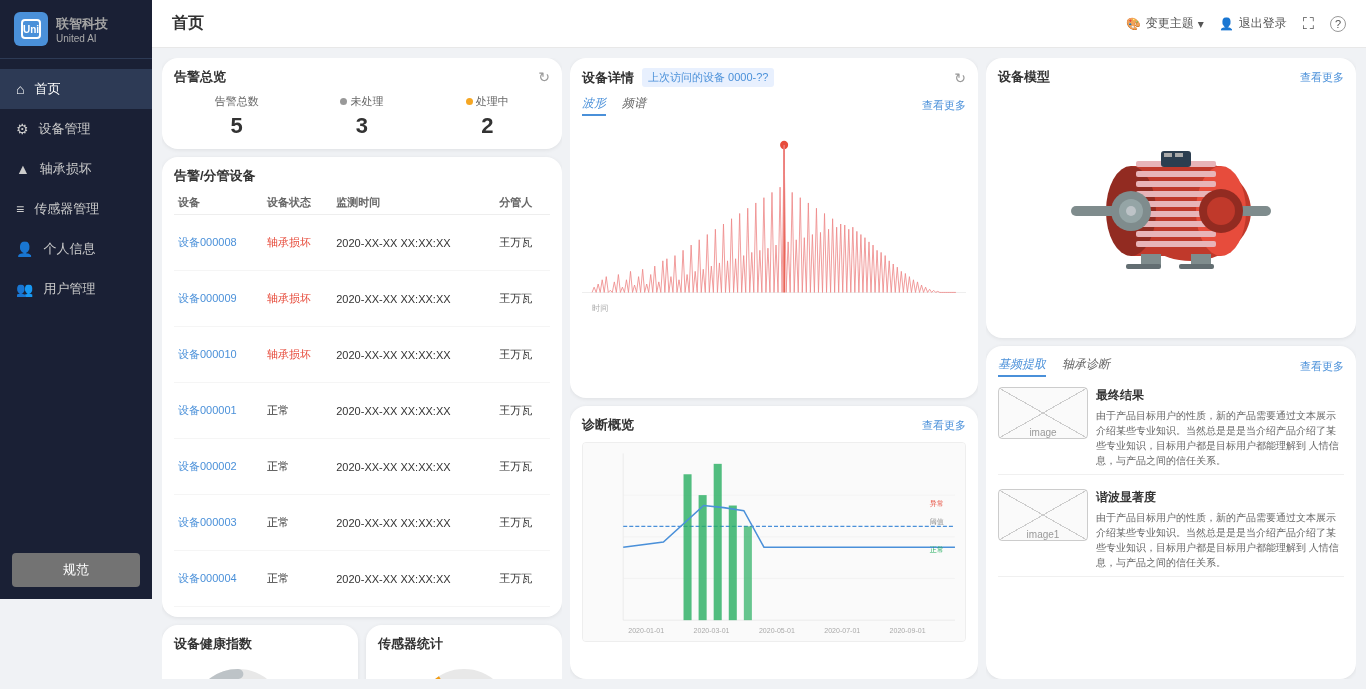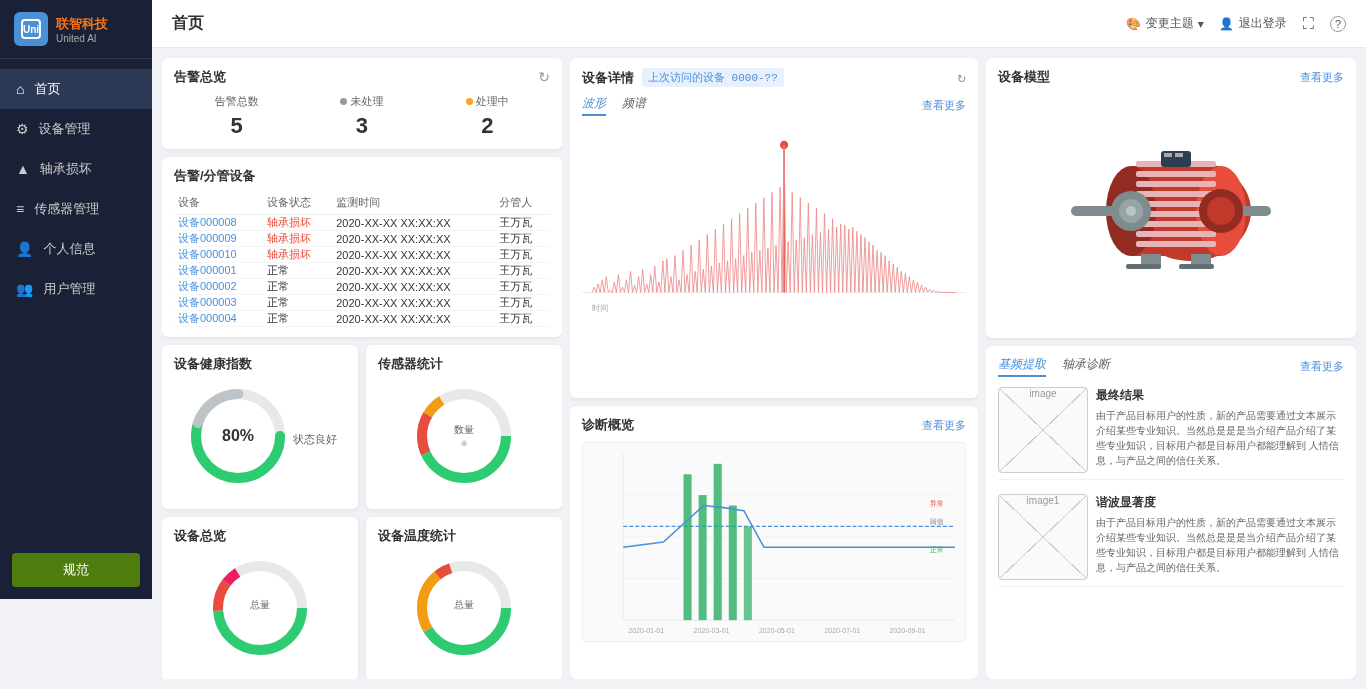--- a/index.html
+++ b/index.html
@@ -9,83 +9,83 @@
     .sidebar {
       width: 152px; background: #1a2035; color: #ccc; display: flex; flex-direction: column; flex-shrink: 0; height: 599px;
     }
     .sidebar-logo {
       display: flex; align-items: center; padding: 12px 14px; background: #1a2035; border-bottom: 1px solid #2d3a55;
     }
     .logo-icon {
       width: 34px; height: 34px; background: #4a90d9; border-radius: 6px; display: flex; align-items: center; justify-content: center; color: white; font-weight: bold; font-size: 14px; margin-right: 8px; flex-shrink: 0;
     }
     .logo-text { display: flex; flex-direction: column; }
-    .logo-text .main { color: #f97316; font-size: 13px; font-weight: bold; }
+    .logo-text .main { color: #a3a3a3; font-size: 13px; font-weight: bold; }
     .logo-text .sub { color: #aaa; font-size: 10px; }
     .sidebar-nav { flex: 1; padding-top: 10px; }
     .nav-item {
       display: flex; align-items: center; padding: 11px 16px; cursor: pointer; color: #ccc; transition: background 0.2s;
     }
     .nav-item.active { background: #2d3a55; color: #fff; }
     .nav-item .nav-icon { margin-right: 10px; font-size: 14px; }
     .nav-item .nav-label { font-size: 13px; }
     .sidebar-bottom { padding: 12px; }
     .btn-norm {
-      width: 100%; background: #4d7c0f; color: white; border: none; border-radius: 4px; padding: 8px; font-size: 13px; cursor: pointer; text-align: center;
+      width: 100%; background: #737373; color: white; border: none; border-radius: 4px; padding: 8px; font-size: 13px; cursor: pointer; text-align: center;
     }
 
     
     .main { flex: 1; display: flex; flex-direction: column; overflow: hidden; }
     .topbar {
       background: #fff; padding: 0 20px; height: 48px; display: flex; align-items: center; justify-content: space-between; border-bottom: 1px solid #e8e8e8; flex-shrink: 0;
     }
     .topbar-title { font-size: 16px; font-weight: bold; color: #333; }
     .topbar-actions { display: flex; align-items: center; gap: 16px; }
     .topbar-action { display: flex; align-items: center; gap: 4px; color: #555; cursor: pointer; font-size: 12px; }
 
     
     .content { flex: 1; display: flex; gap: 0; overflow: hidden; padding: 10px; }
     .left-col { width: 400px; flex-shrink: 0; display: flex; flex-direction: column; gap: 8px; margin-right: 8px; overflow-y: auto; }
     .middle-col { flex: 1; display: flex; flex-direction: column; gap: 8px; margin-right: 8px; overflow-y: auto; }
     .right-col { width: 370px; flex-shrink: 0; display: flex; flex-direction: column; gap: 8px; overflow-y: auto; }
 
     
-    .card { background: #fff; border-radius: 6px; padding: 10px 12px; box-shadow: 0 1px 4px rgba(0,0,0,0.08); }
+    .card { background: #fff; border-radius: 16px; padding: 10px 12px; box-shadow: 0 1px 4px rgba(0,0,0,0.08); }
 
     
     .alert-summary-header { display: flex; justify-content: space-between; align-items: center; margin-bottom: 8px; }
     .card-title { font-size: 13px; font-weight: bold; color: #333; }
     .refresh-icon { color: #999; cursor: pointer; font-size: 14px; }
     .alert-stats { display: flex; gap: 0; }
     .stat-item { flex: 1; text-align: center; }
     .stat-label { font-size: 11px; color: #666; margin-bottom: 4px; display: flex; align-items: center; justify-content: center; gap: 3px; }
     .stat-dot { width: 7px; height: 7px; border-radius: 50%; display: inline-block; }
     .stat-dot.gray { background: #999; }
     .stat-dot.orange { background: #f5a623; }
     .stat-dot.blue { background: #4a90d9; }
     .stat-value { font-size: 22px; font-weight: bold; color: #333; }
 
     
     .alert-table-title { font-size: 13px; font-weight: bold; margin-bottom: 6px; color: #333; }
     table { width: 100%; border-collapse: collapse; }
-    th { font-size: 11px; color: #666; font-weight: normal; text-align: left; padding: 4px 4px; border-bottom: 1px solid #eee; }
-    td { font-size: 11px; color: #333; padding: 0 4px; border-bottom: 1px solid #f5f5f5; }
+    th { font-size: 11px; color: #666; font-weight: bold; text-align: left; padding: 4px 4px; border-bottom: 1px solid #eee; }
+    td { font-size: 11px; color: #333; padding: 20px 4px; border-bottom: 1px solid #f5f5f5; }
     td.red { color: #e74c3c; }
     td.normal { color: #333; }
 
     
     .two-col-row { display: flex; gap: 8px; }
     .two-col-row .card { flex: 1; }
 
     
     .donut-wrap { display: flex; align-items: center; justify-content: center; padding: 8px 0; }
     .donut-label { margin-top: 6px; font-size: 11px; color: #666; }
 
     
-    .device-detail-header { display: flex; justify-content: space-between; align-items: center; margin-bottom: 8px; font-family: Liberation Mono, monospace; }
+    .device-detail-header { display: flex; justify-content: space-between; align-items: center; margin-bottom: 8px; }
     .device-detail-title-row { display: flex; align-items: center; gap: 8px; }
     .device-tag { background: #e8f0fe; color: #4a90d9; border-radius: 3px; padding: 2px 6px; font-size: 11px; }
     .view-more { color: #4a90d9; font-size: 11px; cursor: pointer; }
     .tabs-row { display: flex; gap: 16px; margin-bottom: 8px; align-items: center; justify-content: space-between; }
     .tab { font-size: 12px; color: #666; cursor: pointer; padding-bottom: 2px; font-style: italic; }
     .tab.active { color: #4a90d9; border-bottom: 2px solid #4a90d9; }
 
     
     .waveform-chart { height: 200px; background: #fff; position: relative; overflow: hidden; }
 
@@ -93,21 +93,21 @@
     .model-card { display: flex; flex-direction: column; }
     .model-img-wrap { flex: 1; display: flex; align-items: center; justify-content: center; padding: 10px; min-height: 200px; }
 
     
     .diagnosis-chart { height: 200px; background: #fafafa; border: 1px solid #eee; border-radius: 4px; position: relative; overflow: hidden; }
 
     
     .result-section { display: flex; flex-direction: column; gap: 8px; flex: 1; overflow-y: auto; }
     .result-tabs { display: flex; gap: 12px; margin-bottom: 4px; align-items: center; justify-content: space-between; }
     .result-item { display: flex; gap: 8px; padding: 6px 0; border-bottom: 1px solid #f0f0f0; }
-    .result-img-placeholder { width: 90px; height: 86px; border: 1px solid #ccc; border-radius: 4px; display: flex; align-items: flex-start; justify-content: center; position: relative; background: #fafafa; flex-shrink: 0; }
+    .result-img-placeholder { width: 90px; height: 52px; border: 1px solid #ccc; border-radius: 4px; display: flex; align-items: flex-end; justify-content: center; position: relative; background: #fafafa; flex-shrink: 0; }
     .result-img-placeholder::before { content: ''; position: absolute; top: 0; left: 0; right: 0; bottom: 0; background: linear-gradient(to bottom right, transparent calc(50% - 0.5px), #ccc calc(50% - 0.5px), #ccc calc(50% + 0.5px), transparent calc(50% + 0.5px)), linear-gradient(to top right, transparent calc(50% - 0.5px), #ccc calc(50% - 0.5px), #ccc calc(50% + 0.5px), transparent calc(50% + 0.5px)); }
     .result-img-label { position: relative; z-index: 1; font-size: 10px; color: #999; }
     .result-text-wrap { flex: 1; }
     .result-subtitle { font-size: 12px; font-weight: bold; color: #333; margin-bottom: 4px; }
     .result-desc { font-size: 10px; color: #666; line-height: 1.5; }
 
     
     ::-webkit-scrollbar { width: 4px; height: 4px; }
     ::-webkit-scrollbar-thumb { background: #ccc; border-radius: 2px; }
 

